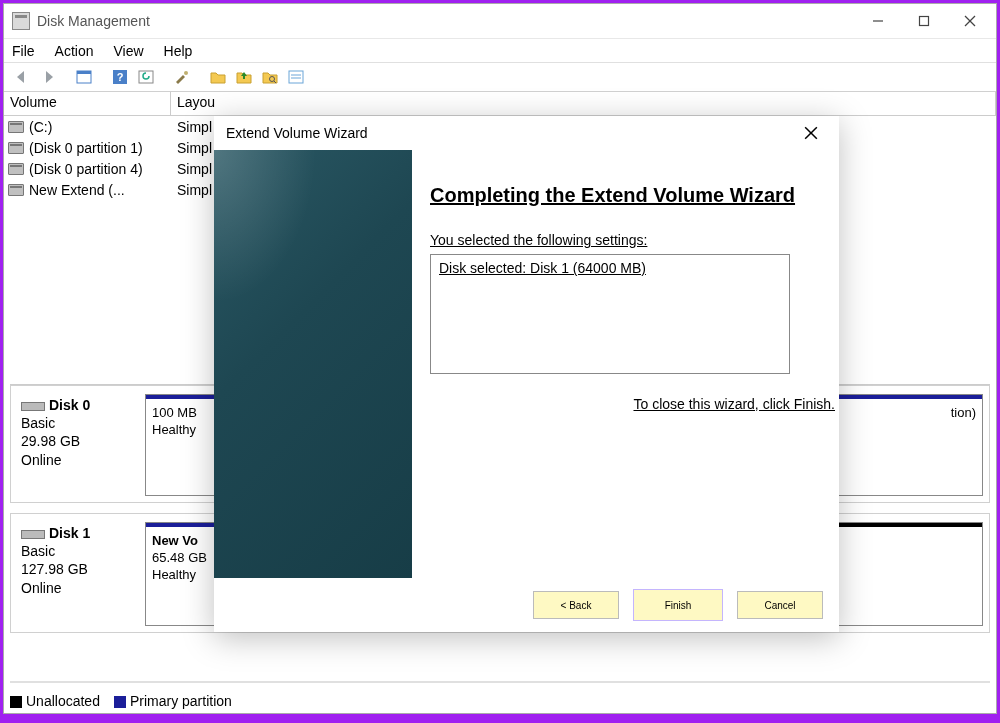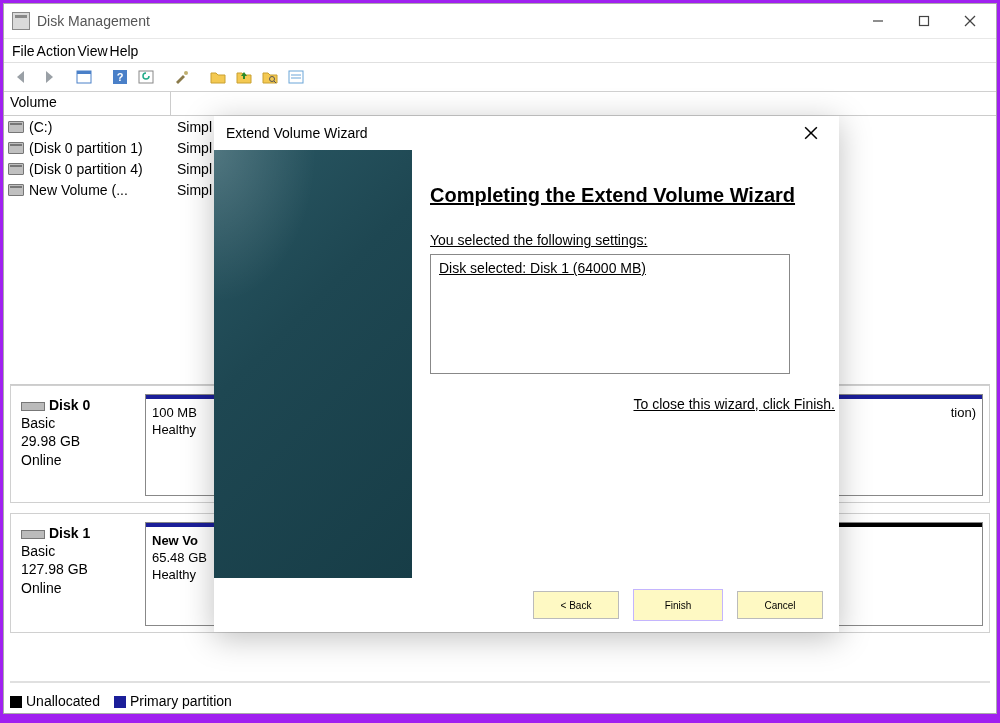--- a/index.html
+++ b/index.html
@@ -4,21 +4,21 @@
 <style>
 * { box-sizing: border-box; font-family: 'Segoe UI', Tahoma, sans-serif; }
 body { margin: 0; background: #a020f0; padding: 3px; }
 .window { background: #fff; border: 1px solid #aaa; width: 994px; height: 711px; position: relative; }
 .titlebar { height: 34px; display: flex; align-items: center; padding: 0 3px 0 8px; font-size: 14px; color: #555; }
 .app-icon { width: 18px; height: 18px; margin-right: 7px; background: #dadada; border: 1px solid #888; position: relative; }
 .app-icon::after { content:""; position:absolute; top:2px;left:2px;right:2px;height:3px;background:#888; }
 .win-controls { margin-left: auto; display: flex; }
 .win-btn { width: 46px; height: 30px; display:flex;align-items:center;justify-content:center; color:#444; font-size:14px;}
 .win-btn svg { width:12px; height:12px; }
-.menubar { height: 24px; display: flex; align-items: center; padding: 0 8px; font-size: 14px; gap: 2px; border-top:1px solid #e8e8e8; }
+.menubar { height: 24px; display: flex; align-items: center; padding: 0 8px; font-size: 14px; gap: 20px; border-top:1px solid #e8e8e8; }
 .menubar span { color: #000; }
 .toolbar { height: 30px; border-top: 1px solid #e0e0e0; border-bottom: 1px solid #d0d0d0; display:flex; align-items:center; padding: 0 6px; gap: 2px;}
 .tool { width: 24px; height: 24px; display:flex; align-items:center; justify-content:center; }
 .tool.sep { width: 8px; }
 .tool svg { width:18px; height:18px; }
 .columns { height: 24px; display:flex; border-bottom: 1px solid #ccc; font-size:14px; background:#fff;}
 .col-vol { width: 167px; border-right: 1px solid #ccc; padding: 2px 6px; }
 .col-lay { flex:1; padding: 2px 6px; border-right: 1px solid #ccc;}
 .vol-list { font-size: 14px; }
 .vol-row { display:flex; height: 21px; align-items:center; }
@@ -147,20 +147,21 @@
         <svg viewBox="0 0 18 18">
           <rect x="2" y="3" width="14" height="12" fill="#fff" stroke="#6aa5d8"></rect>
           <line x1="4" y1="7" x2="14" y2="7" stroke="#6aa5d8"></line>
           <line x1="4" y1="10" x2="14" y2="10" stroke="#6aa5d8"></line>
         </svg>
       </div>
   </div>
 
   <div class="columns">
     <div class="col-vol">Volume</div>
+    <div class="col-lay">Layou</div>
   </div>
 
   <div class="vol-list">
     <div class="vol-row">
         <div class="vc1">
           <span class="drv-icon"></span>
           <span>(C:)</span>
         </div>
         <div class="vc2">Simpl</div>
       </div>
@@ -174,21 +175,21 @@
     <div class="vol-row">
         <div class="vc1">
           <span class="drv-icon"></span>
           <span>(Disk 0 partition 4)</span>
         </div>
         <div class="vc2">Simpl</div>
       </div>
     <div class="vol-row">
         <div class="vc1">
           <span class="drv-icon"></span>
-          <span>New Volume (...</span>
+          <span>New Extend (...</span>
         </div>
         <div class="vc2">Simpl</div>
       </div>
   </div>
 
   <div class="bottom-panel">
     <div class="disk-row" style="height:118px;">
       <div class="disk-info">
         <div><span class="disk-icon"></span><span class="dn">Disk 0</span></div>
         <div>Basic</div>

